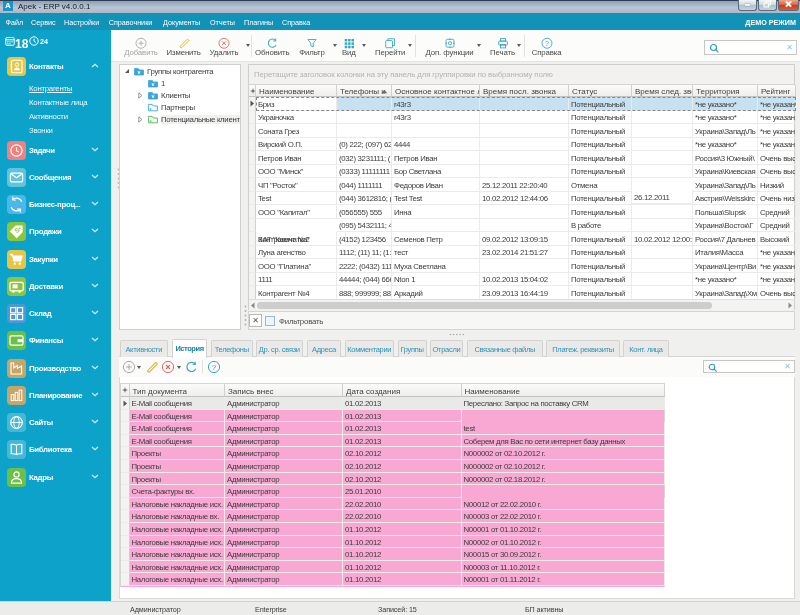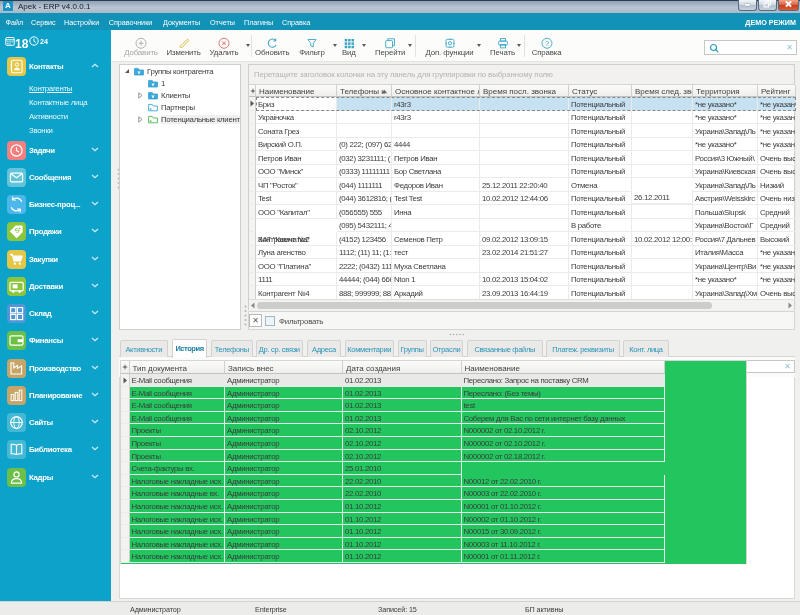--- a/index.html
+++ b/index.html
@@ -32,21 +32,21 @@
 #grouppanel{position:absolute;left:0;top:0;width:545px;height:19.5px;background:#f2f1f0;border-bottom:1px solid #d5d5d3;color:#b3b3b1;font-size:7.8px;line-height:20px;padding-left:5px;letter-spacing:-0.1px;}
 .gh{position:absolute;top:19.5px;height:12.5px;background:linear-gradient(#fbfbfa,#efeeec);border-right:1px solid #d0d0ce;border-bottom:1px solid #c2c2c0;font-size:8px;color:#3f3f3f;padding:2px 0 0 3px;overflow:hidden;white-space:nowrap;}
 .gc{position:absolute;height:13.5px;border-right:1px solid #ebebe9;border-bottom:1px solid #ebebe9;font-size:7.8px;letter-spacing:-0.3px;color:#3c3c3c;padding:2.5px 0 0 2px;overflow:hidden;white-space:nowrap;}
 #hscroll{position:absolute;left:0;top:234px;width:545px;height:11px;background:#f3f3f1;border-top:1px solid #dededc;}
 #hthumb{position:absolute;left:8px;top:2px;width:455px;height:7px;background:#cdcdcb;border-radius:3.5px;}
 #filterbar{left:248px;top:311px;width:547px;height:19px;background:#f7f7f6;border:1px solid #d5d5d3;font-size:7.7px;}
 #tabbar{left:119px;top:339px;width:676px;height:17.5px;border-bottom:1px solid #d4d4d2;}
 .tab{position:absolute;top:1px;height:17px;background:#eae9e7;border:1px solid #d2d2d0;border-bottom:none;border-radius:2px 2px 0 0;color:#2894ba;font-size:7.5px;letter-spacing:-0.3px;text-align:center;padding-top:3.5px;}
 .tab.active{background:#fff;top:0;height:18.5px;color:#1b7ea4;z-index:2;font-weight:bold;letter-spacing:-0.45px;}
 #btoolbar{left:119px;top:357px;width:676px;height:20px;background:#fbfbfa;}
-#bgrid{left:120px;top:360px;width:627px;height:204px;background:#22c55e;border:1px solid #d5d5d3;border-bottom:none;}
+#bgrid{left:120px;top:383px;width:545px;height:204px;background:#f9a8d4;border:1px solid #d5d5d3;border-bottom:none;}
 .bh{position:absolute;top:0;height:13px;background:linear-gradient(#fbfbfa,#efeeec);border-right:1px solid #d0d0ce;border-bottom:1px solid #c2c2c0;font-size:8px;color:#3f3f3f;padding:2.5px 0 0 3px;white-space:nowrap;overflow:hidden;}
 .bc{position:absolute;height:12.6px;border-right:1px solid #ebebe9;border-bottom:1px solid #ebebe9;font-size:7.8px;letter-spacing:-0.3px;color:#3c3c3c;padding:2px 0 0 2px;white-space:nowrap;overflow:hidden;}
 #bpanelbg{left:119px;top:357px;width:676px;height:242px;background:#fff;border:1px solid #d9d9d7;border-top:none;}
 #statusbar{left:0;top:601px;width:800px;height:14px;background:#ececeb;border-top:1px solid #d2d2d0;font-size:7.2px;letter-spacing:-0.1px;color:#3c3c3c;}
 #statusbar span{position:absolute;top:3px;}
 </style></head>
 <body>
 <div id="titlebar" class="abs"></div>
 <div id="appicon" class="abs">A</div>
 <div id="apptitle" class="abs">Apek - ERP v4.0.0.1</div>
@@ -756,21 +756,20 @@
       </span>
     </div>
 <div class="bc" style="left:8.5px;top:13px;width:95.5px;background:#e9e9e7;">E-Mail сообщения</div>
 <div class="bc" style="left:104px;top:13px;width:118px;background:#e9e9e7;">Администратор</div>
 <div class="bc" style="left:222px;top:13px;width:118.5px;background:#e9e9e7;">01.02.2013</div>
 <div class="bc" style="left:340.5px;top:13px;width:203.5px;background:#e9e9e7;">Переслано: Запрос на поставку CRM</div>
 <div class="bc" style="left:0;top:25.6px;width:8.5px;background:#f3f3f1;border-right:1px solid #d0d0ce;padding:0;"></div>
 <div class="bc" style="left:8.5px;top:25.6px;width:95.5px;">E-Mail сообщения</div>
 <div class="bc" style="left:104px;top:25.6px;width:118px;">Администратор</div>
 <div class="bc" style="left:222px;top:25.6px;width:118.5px;">01.02.2013</div>
-<div class="bc" style="left:340.5px;top:25.6px;width:203.5px;">Переслано: (Без темы)</div>
 <div class="bc" style="left:0;top:38.2px;width:8.5px;background:#f3f3f1;border-right:1px solid #d0d0ce;padding:0;"></div>
 <div class="bc" style="left:8.5px;top:38.2px;width:95.5px;">E-Mail сообщения</div>
 <div class="bc" style="left:104px;top:38.2px;width:118px;">Администратор</div>
 <div class="bc" style="left:222px;top:38.2px;width:118.5px;">01.02.2013</div>
 <div class="bc" style="left:340.5px;top:38.2px;width:203.5px;">test</div>
 <div class="bc" style="left:0;top:50.8px;width:8.5px;background:#f3f3f1;border-right:1px solid #d0d0ce;padding:0;"></div>
 <div class="bc" style="left:8.5px;top:50.8px;width:95.5px;">E-Mail сообщения</div>
 <div class="bc" style="left:104px;top:50.8px;width:118px;">Администратор</div>
 <div class="bc" style="left:222px;top:50.8px;width:118.5px;">01.02.2013</div>
 <div class="bc" style="left:340.5px;top:50.8px;width:203.5px;">Соберем для Вас по сети интернет базу данных</div>

